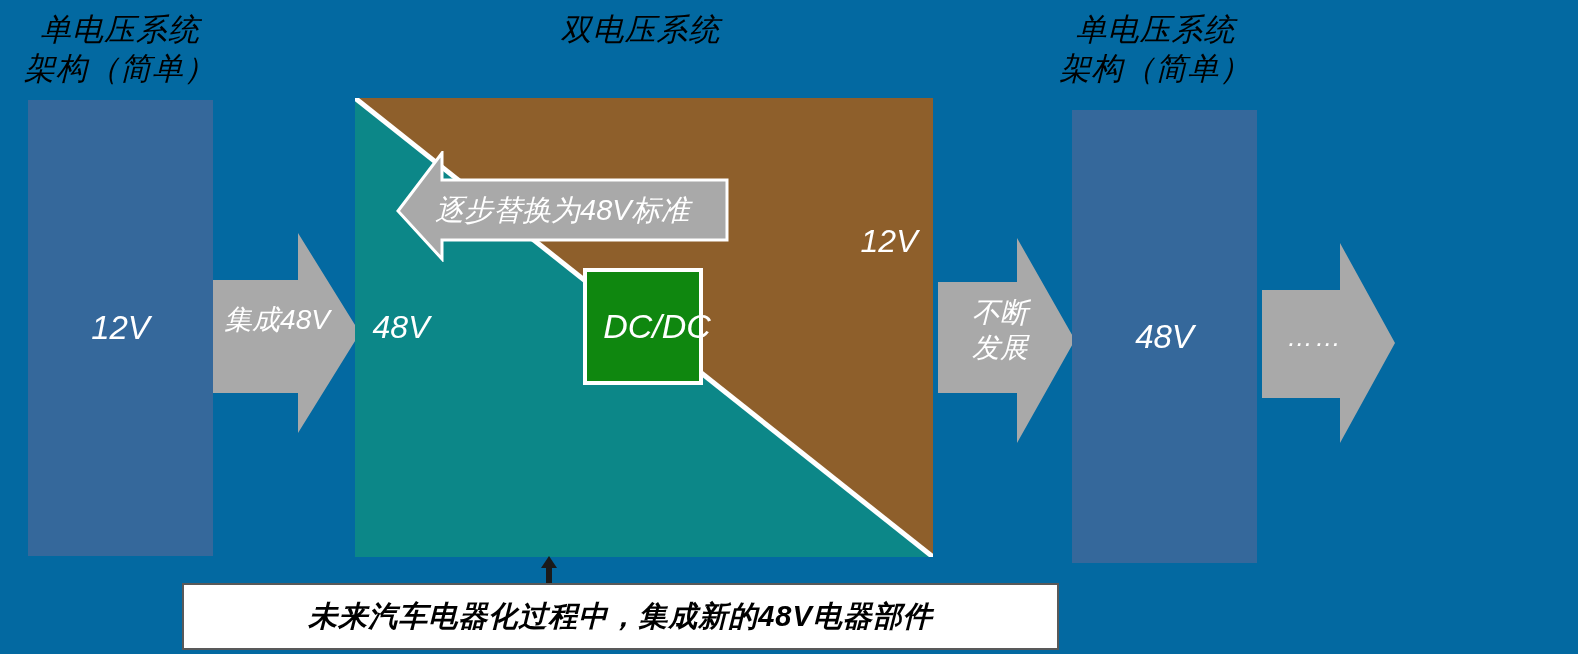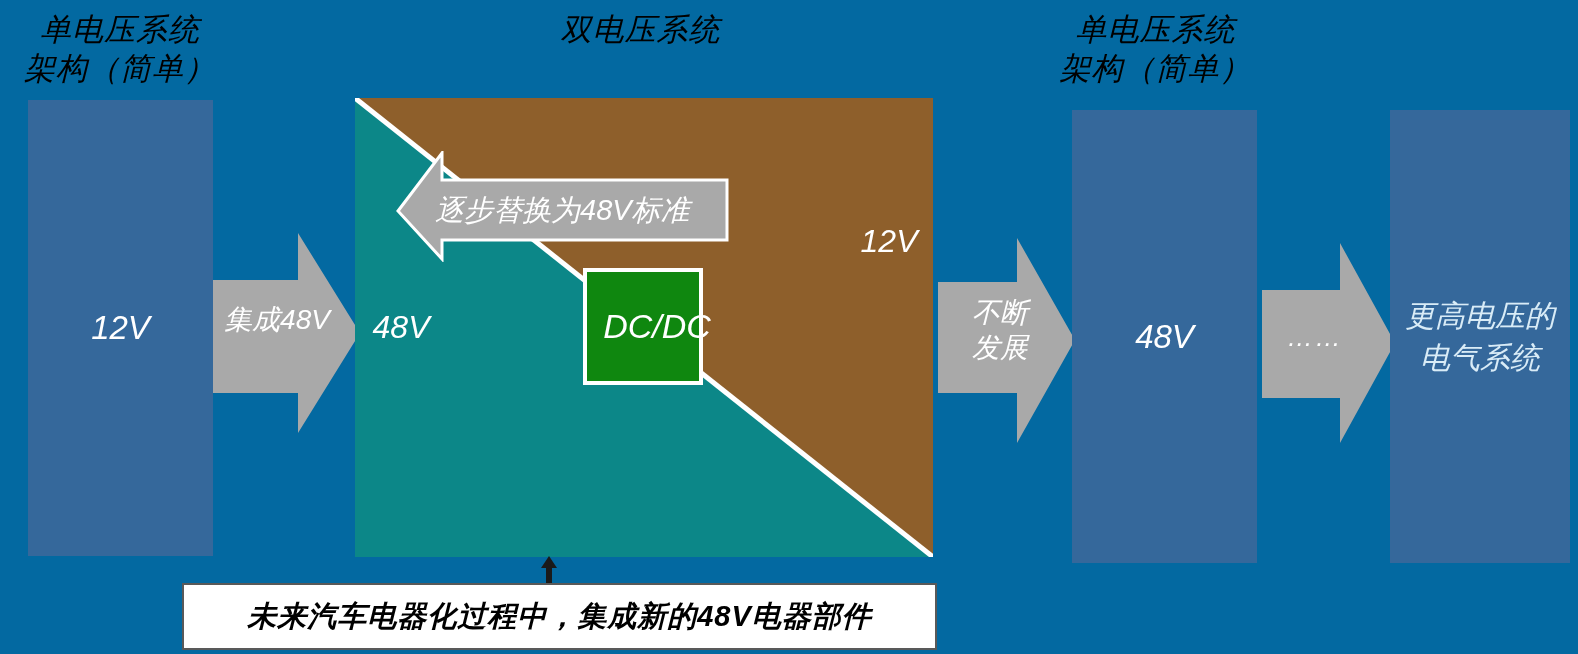--- a/index.html
+++ b/index.html
@@ -98,26 +98,22 @@
 
   <div class="abs vbox" style="left:1072px;top:110px;width:185px;height:453px;">
     <span class="vbox-label">48V</span>
   </div>
 
   <svg class="abs" style="left:1262px;top:243px;" width="133" height="200" viewBox="0 0 133 200">
     <polygon class="arrow-shape" points="0,47 78,47 78,0 133,100 78,200 78,155 0,155"></polygon>
   </svg>
   <div class="abs dots-text" style="left:1268px;top:322px;width:94px;">……</div>
 
-  <div class="abs vbox" style="left:1390px;top:110px;width:180px;height:453px;flex-direction:column;">
-    <span class="future-label" style="display:block">更高电压的</span>
-    <span class="future-label" style="display:block">电气系统</span>
-  </div>
 
   <svg class="abs" style="left:539px;top:556px;" width="20" height="29" viewBox="0 0 20 29">
     <polygon class="up-arrow-shape" points="10,0 18,12 13,12 13,29 7,29 7,12 2,12"></polygon>
   </svg>
 
-  <div class="abs footnote-box" style="left:182px;top:583px;width:755px;height:67px;">
+  <div class="abs footnote-box" style="left:182px;top:583px;width:877px;height:67px;">
     <span class="footnote-text">未来汽车电器化过程中，集成新的48V电器部件</span>
   </div>
 
 </div>
 
 </body></html>

